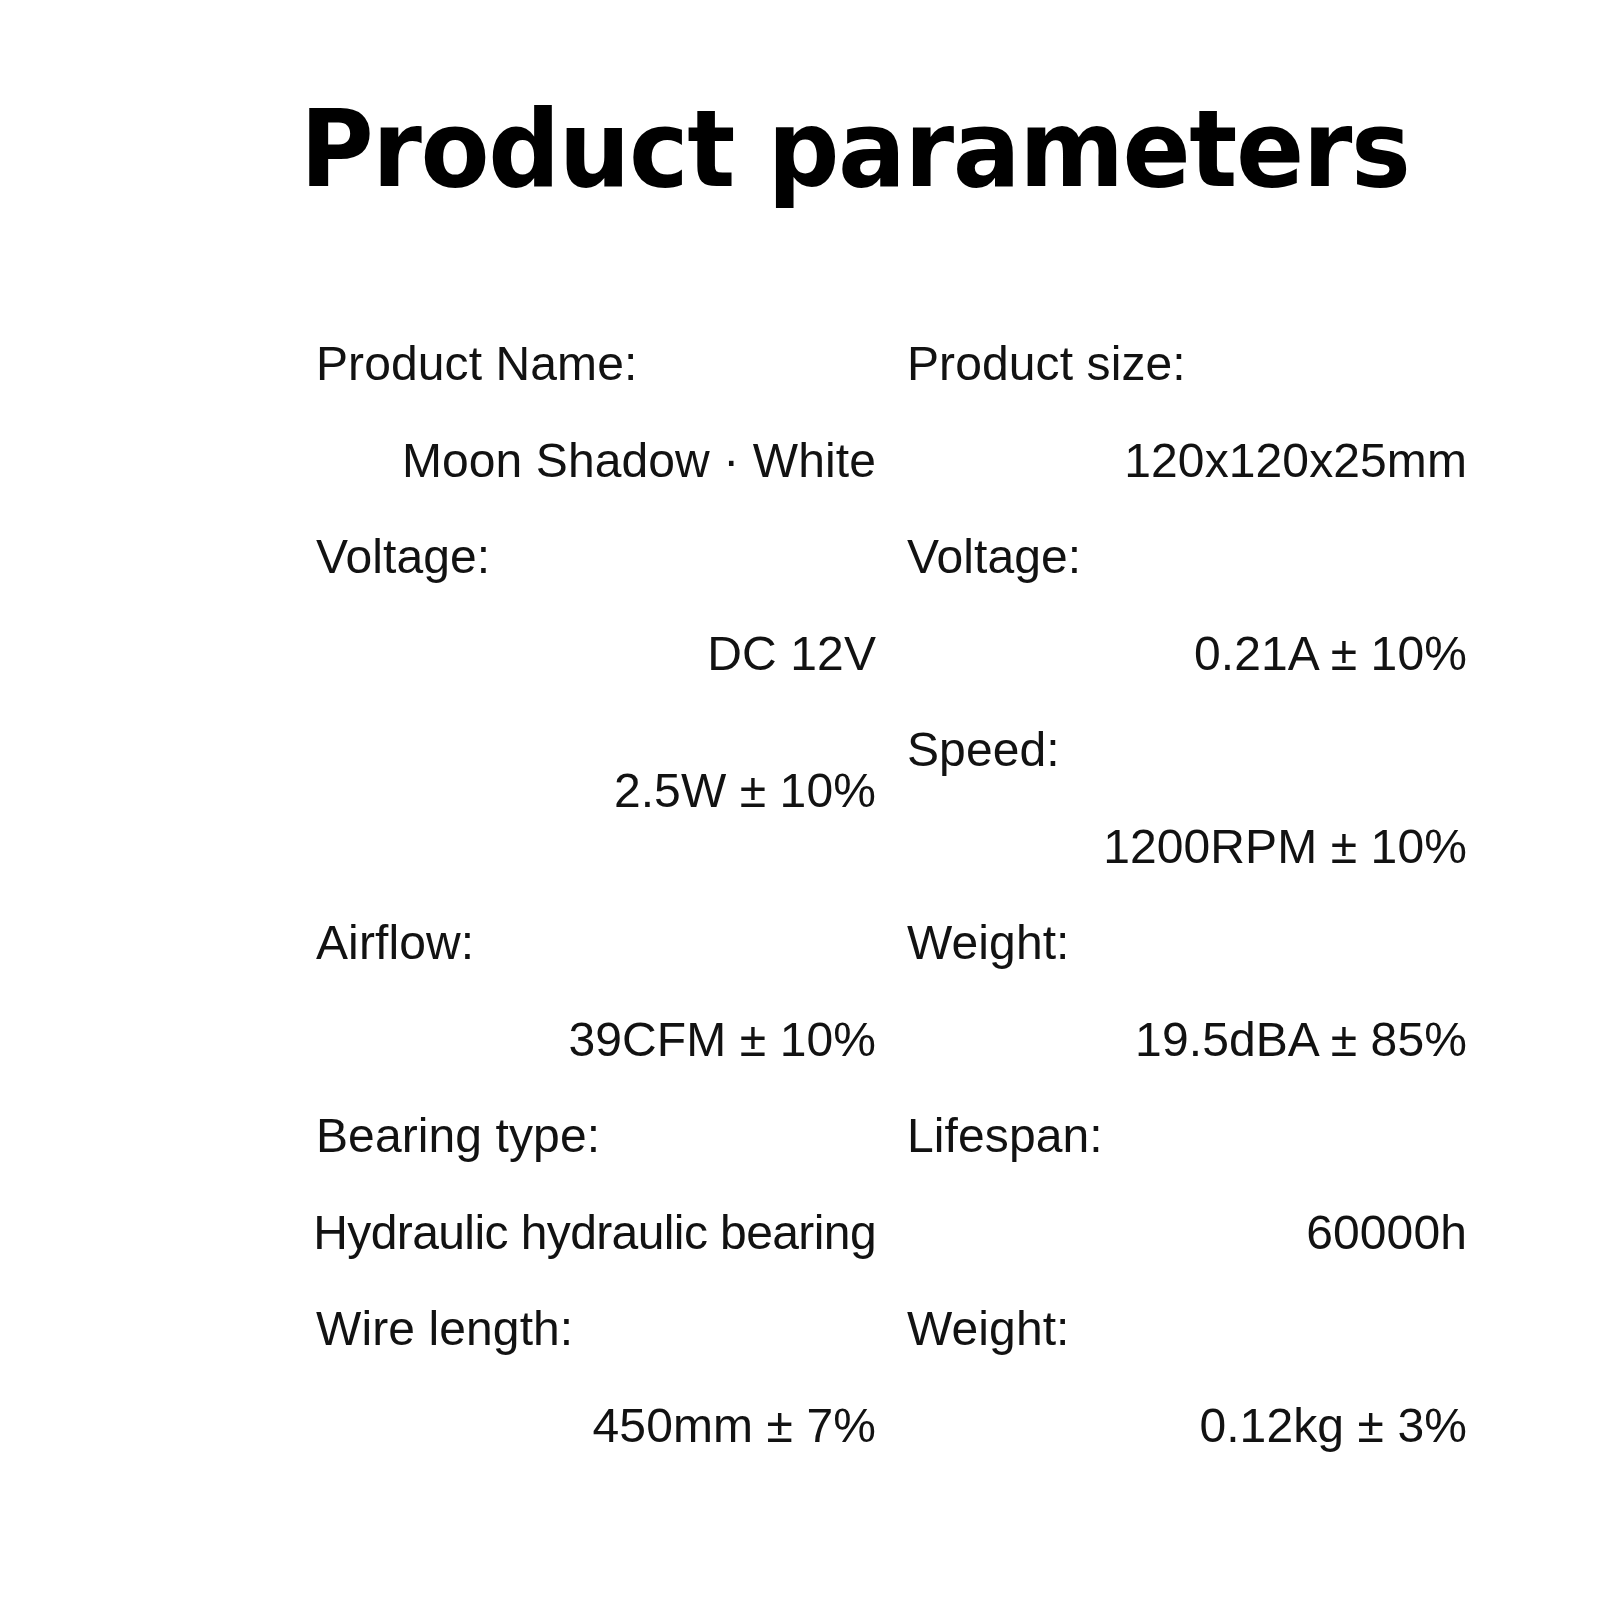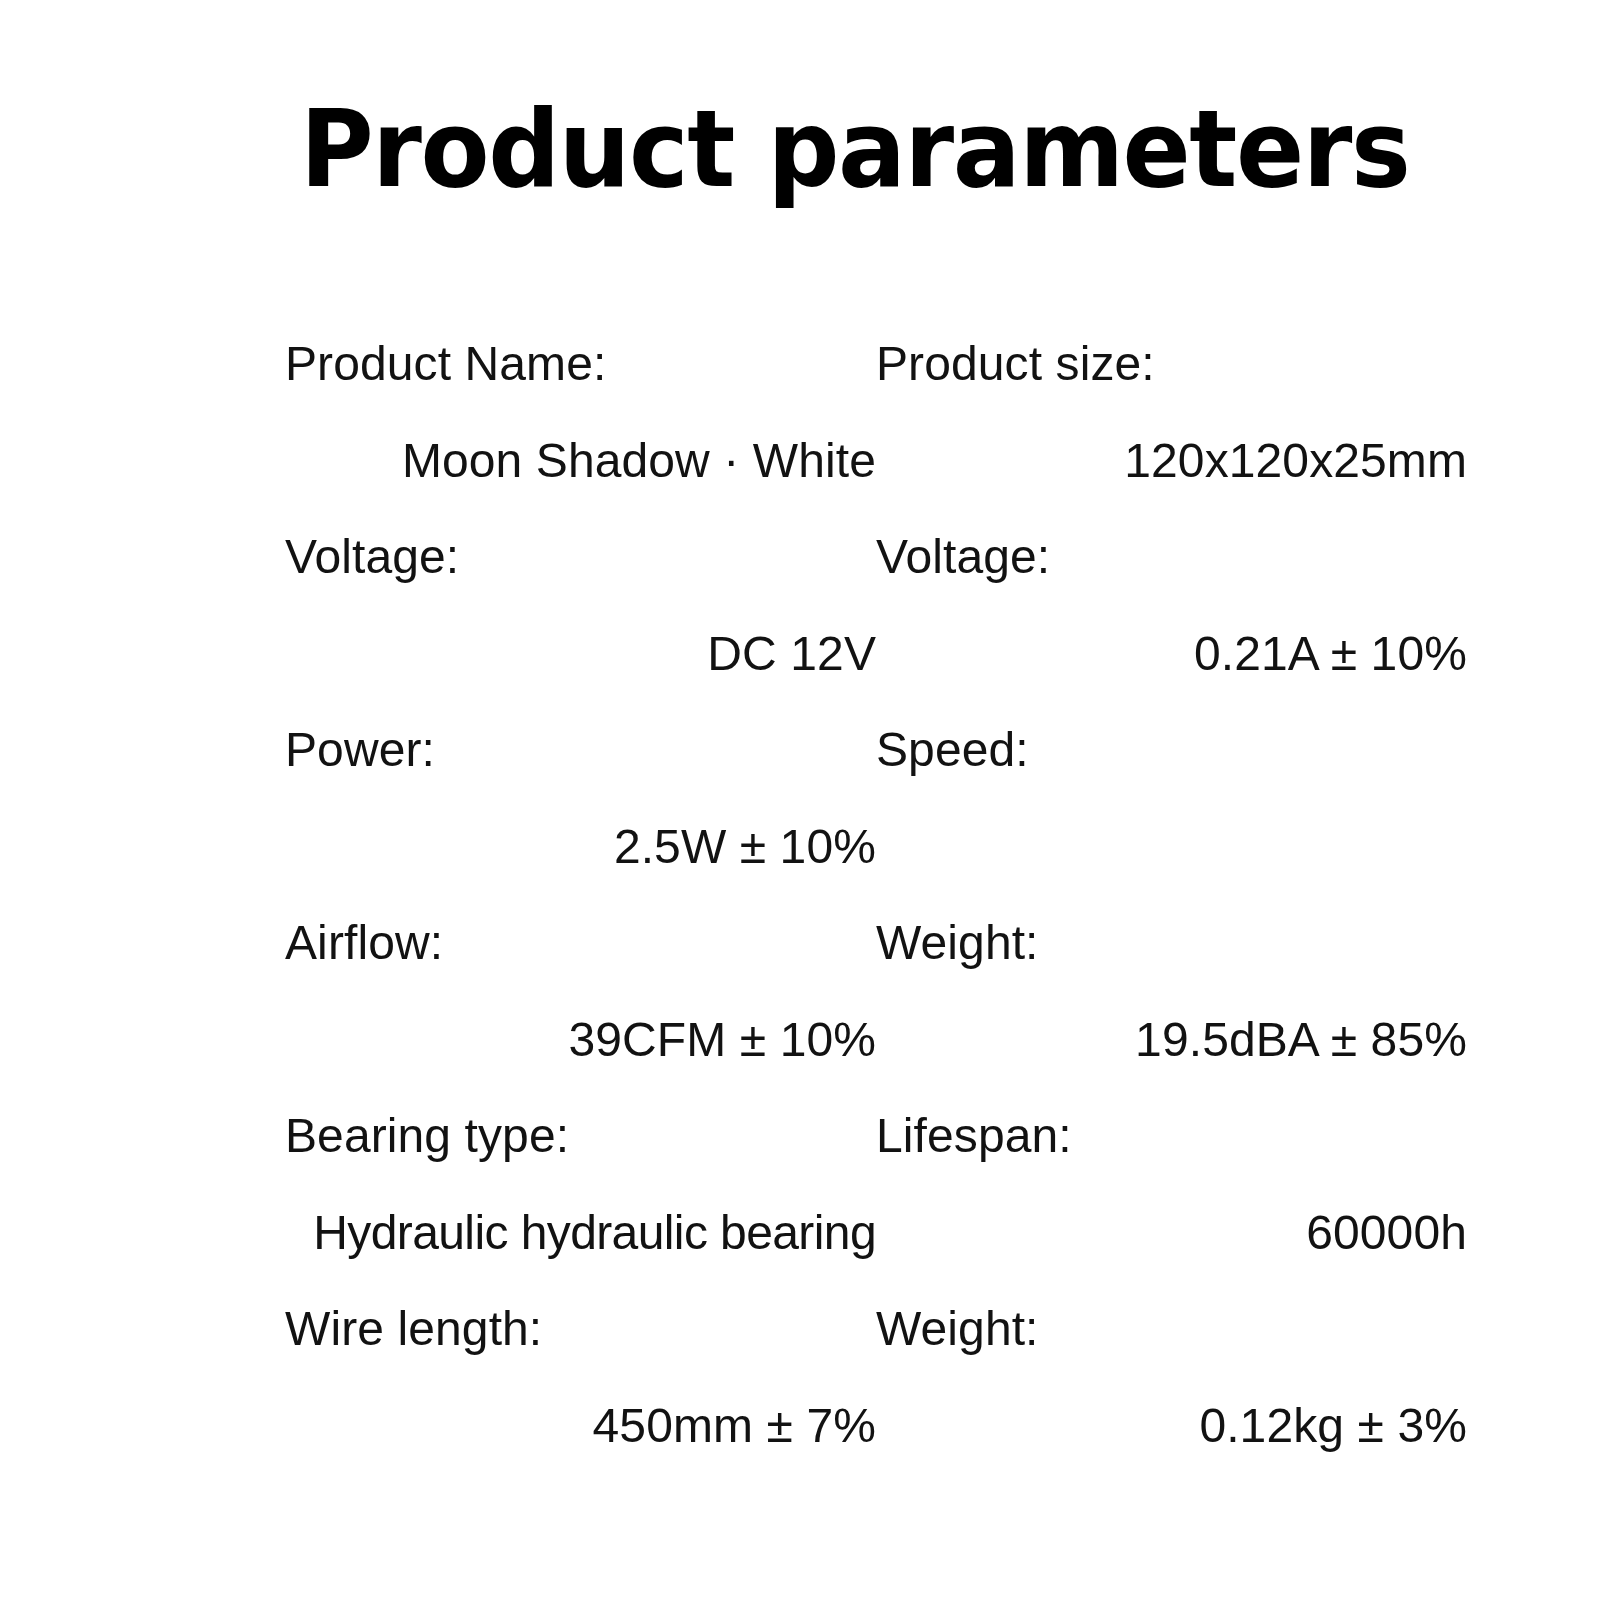--- a/index.html
+++ b/index.html
@@ -64,20 +64,21 @@
     font-weight: 400;
     font-size: 48px;
     line-height: 1;
     color: #121212;
     white-space: nowrap;
     letter-spacing: 0.1px;
   }
 
   .spec-label {
     padding-top: 8px;
+    margin-left: 31px;
   }
 
   .spec-value {
     padding-top: 49px;
     text-align: right;
   }
 
   
   .spec-cell.tight .spec-value {
     letter-spacing: -0.6px;
@@ -104,25 +105,25 @@
     <div class="spec-cell">
       <span class="spec-label">Voltage:</span>
       <span class="spec-value">DC 12V</span>
     </div>
     <div class="spec-cell">
       <span class="spec-label">Voltage:</span>
       <span class="spec-value">0.21A ± 10%</span>
     </div>
 
     <div class="spec-cell">
-      <span class="spec-label">Power:</span>
       <span class="spec-value">2.5W ± 10%</span>
     </div>
     <div class="spec-cell">
       <span class="spec-label">Speed:</span>
+      <span class="spec-value">1200RPM ± 10%</span>
     </div>
 
     <div class="spec-cell">
       <span class="spec-label">Airflow:</span>
       <span class="spec-value">39CFM ± 10%</span>
     </div>
     <div class="spec-cell">
       <span class="spec-label">Weight:</span>
       <span class="spec-value">19.5dBA ± 85%</span>
     </div>

